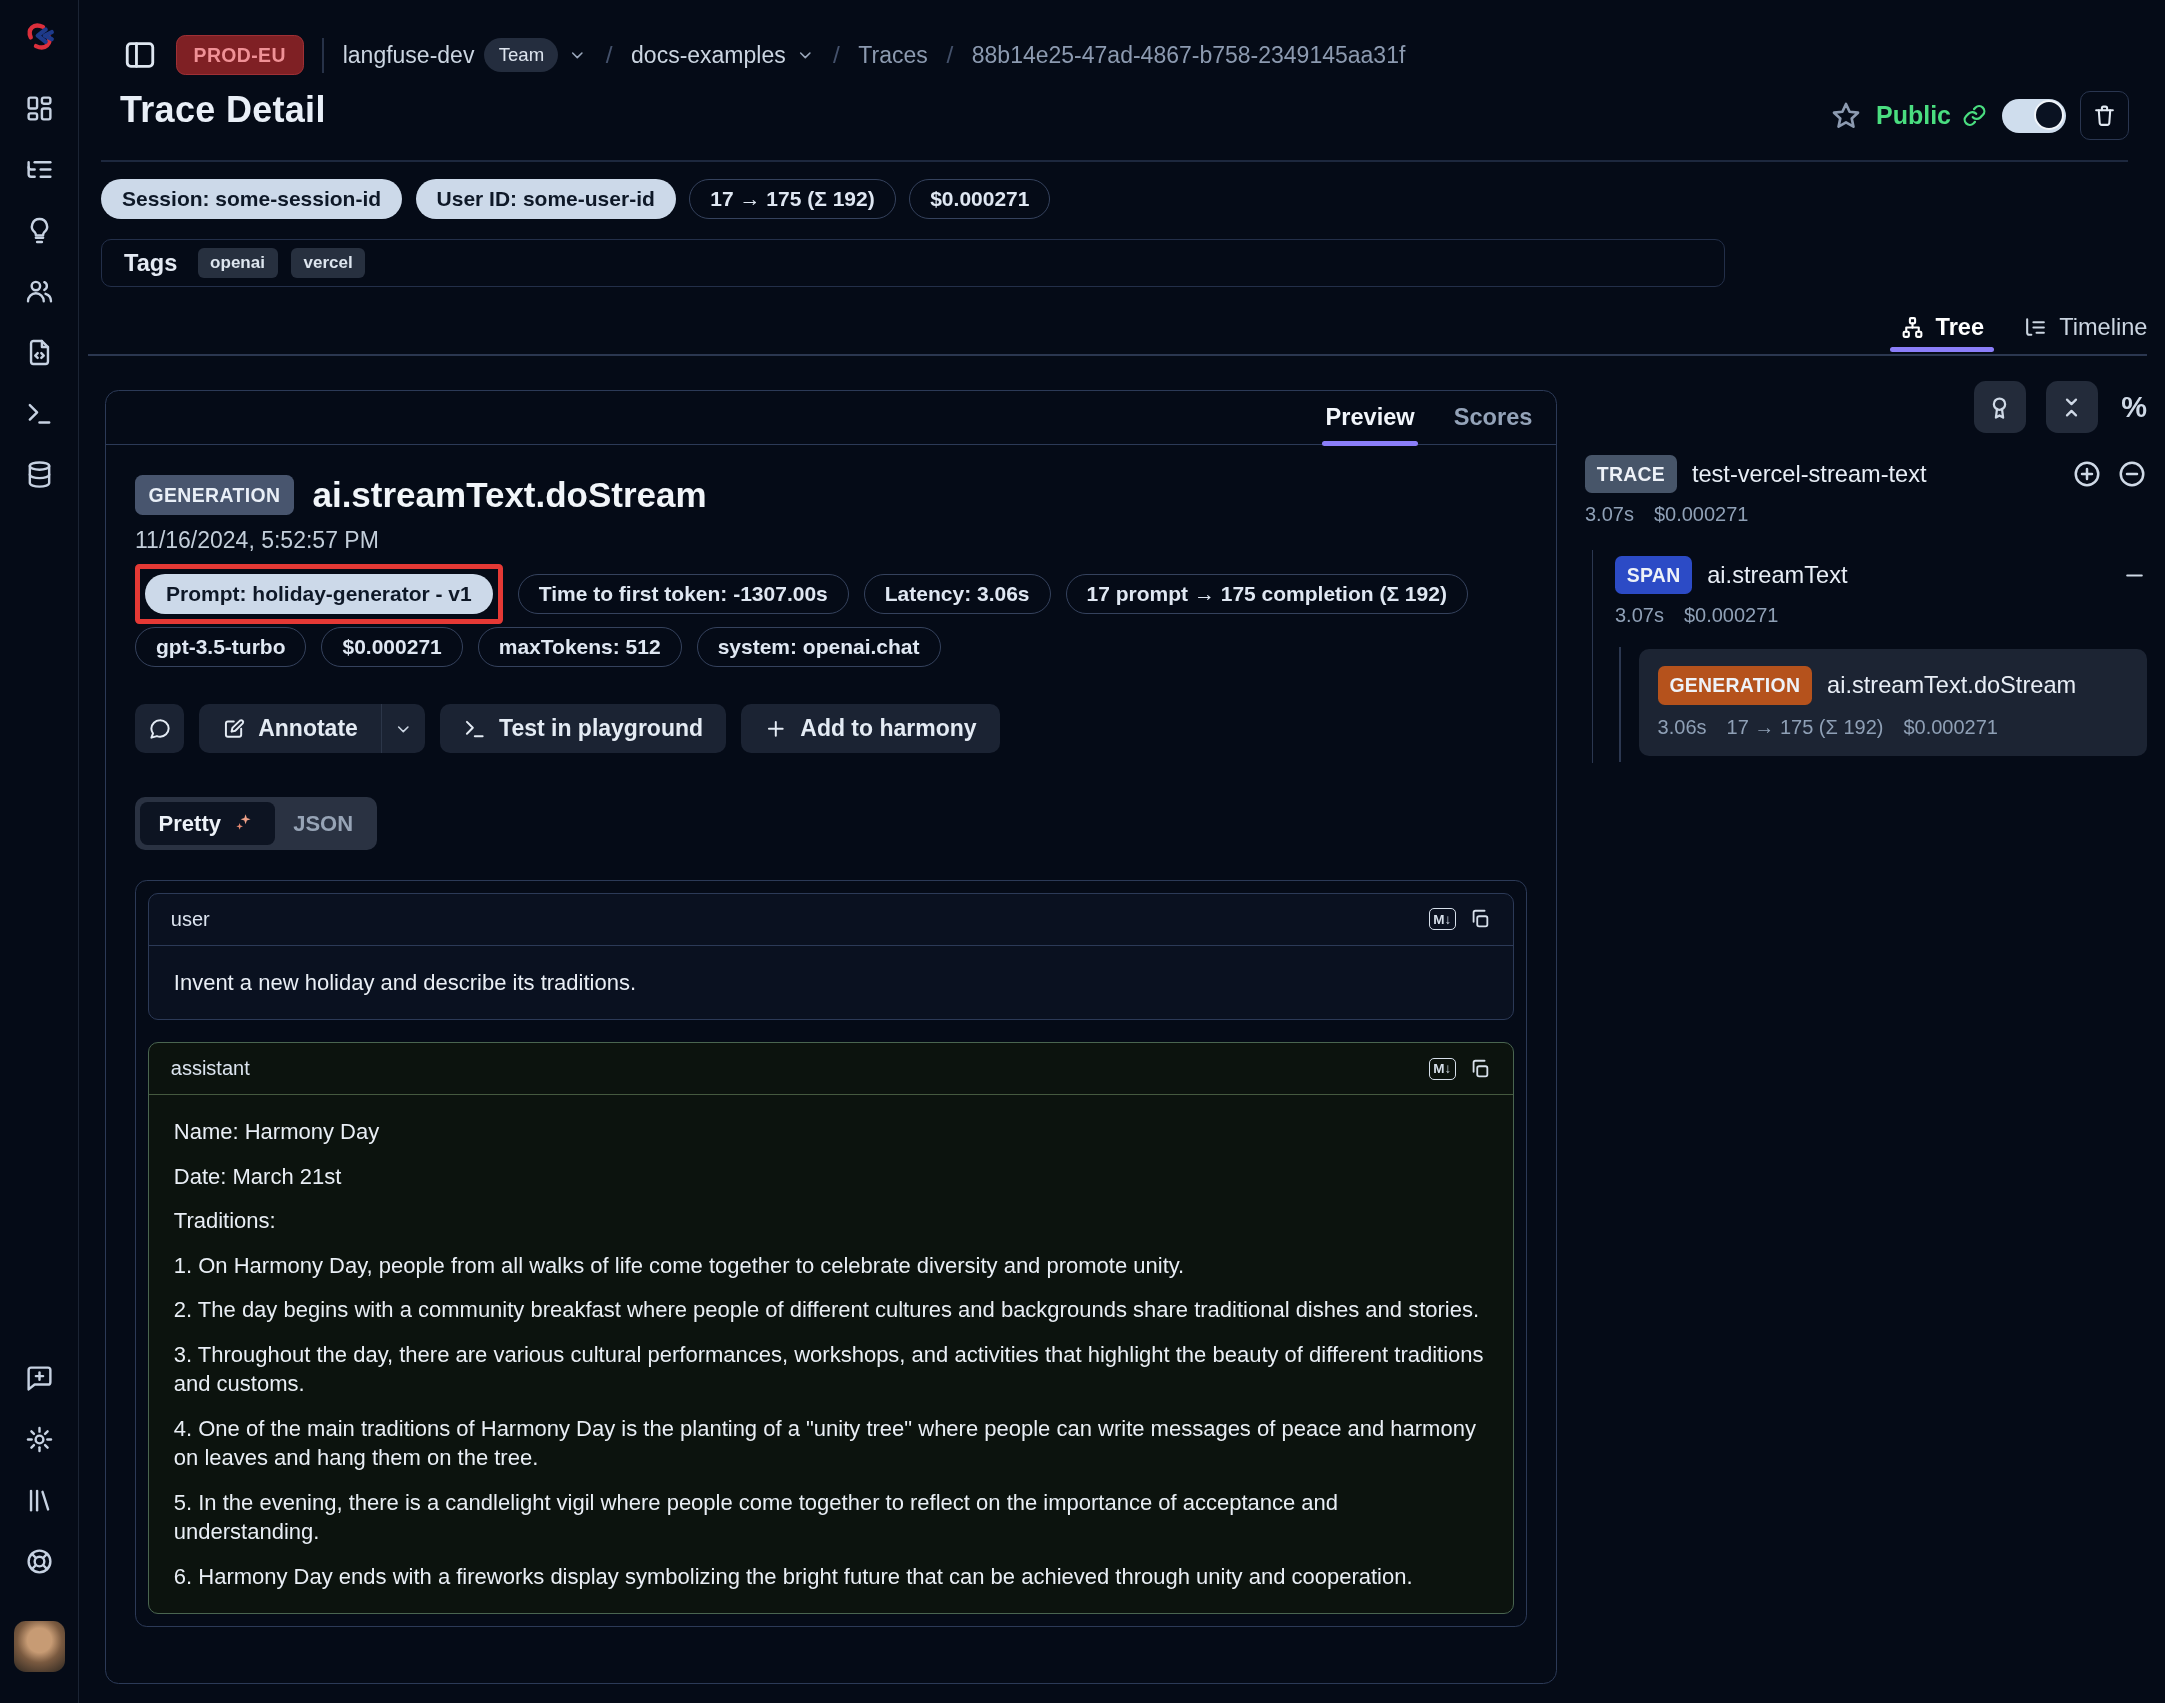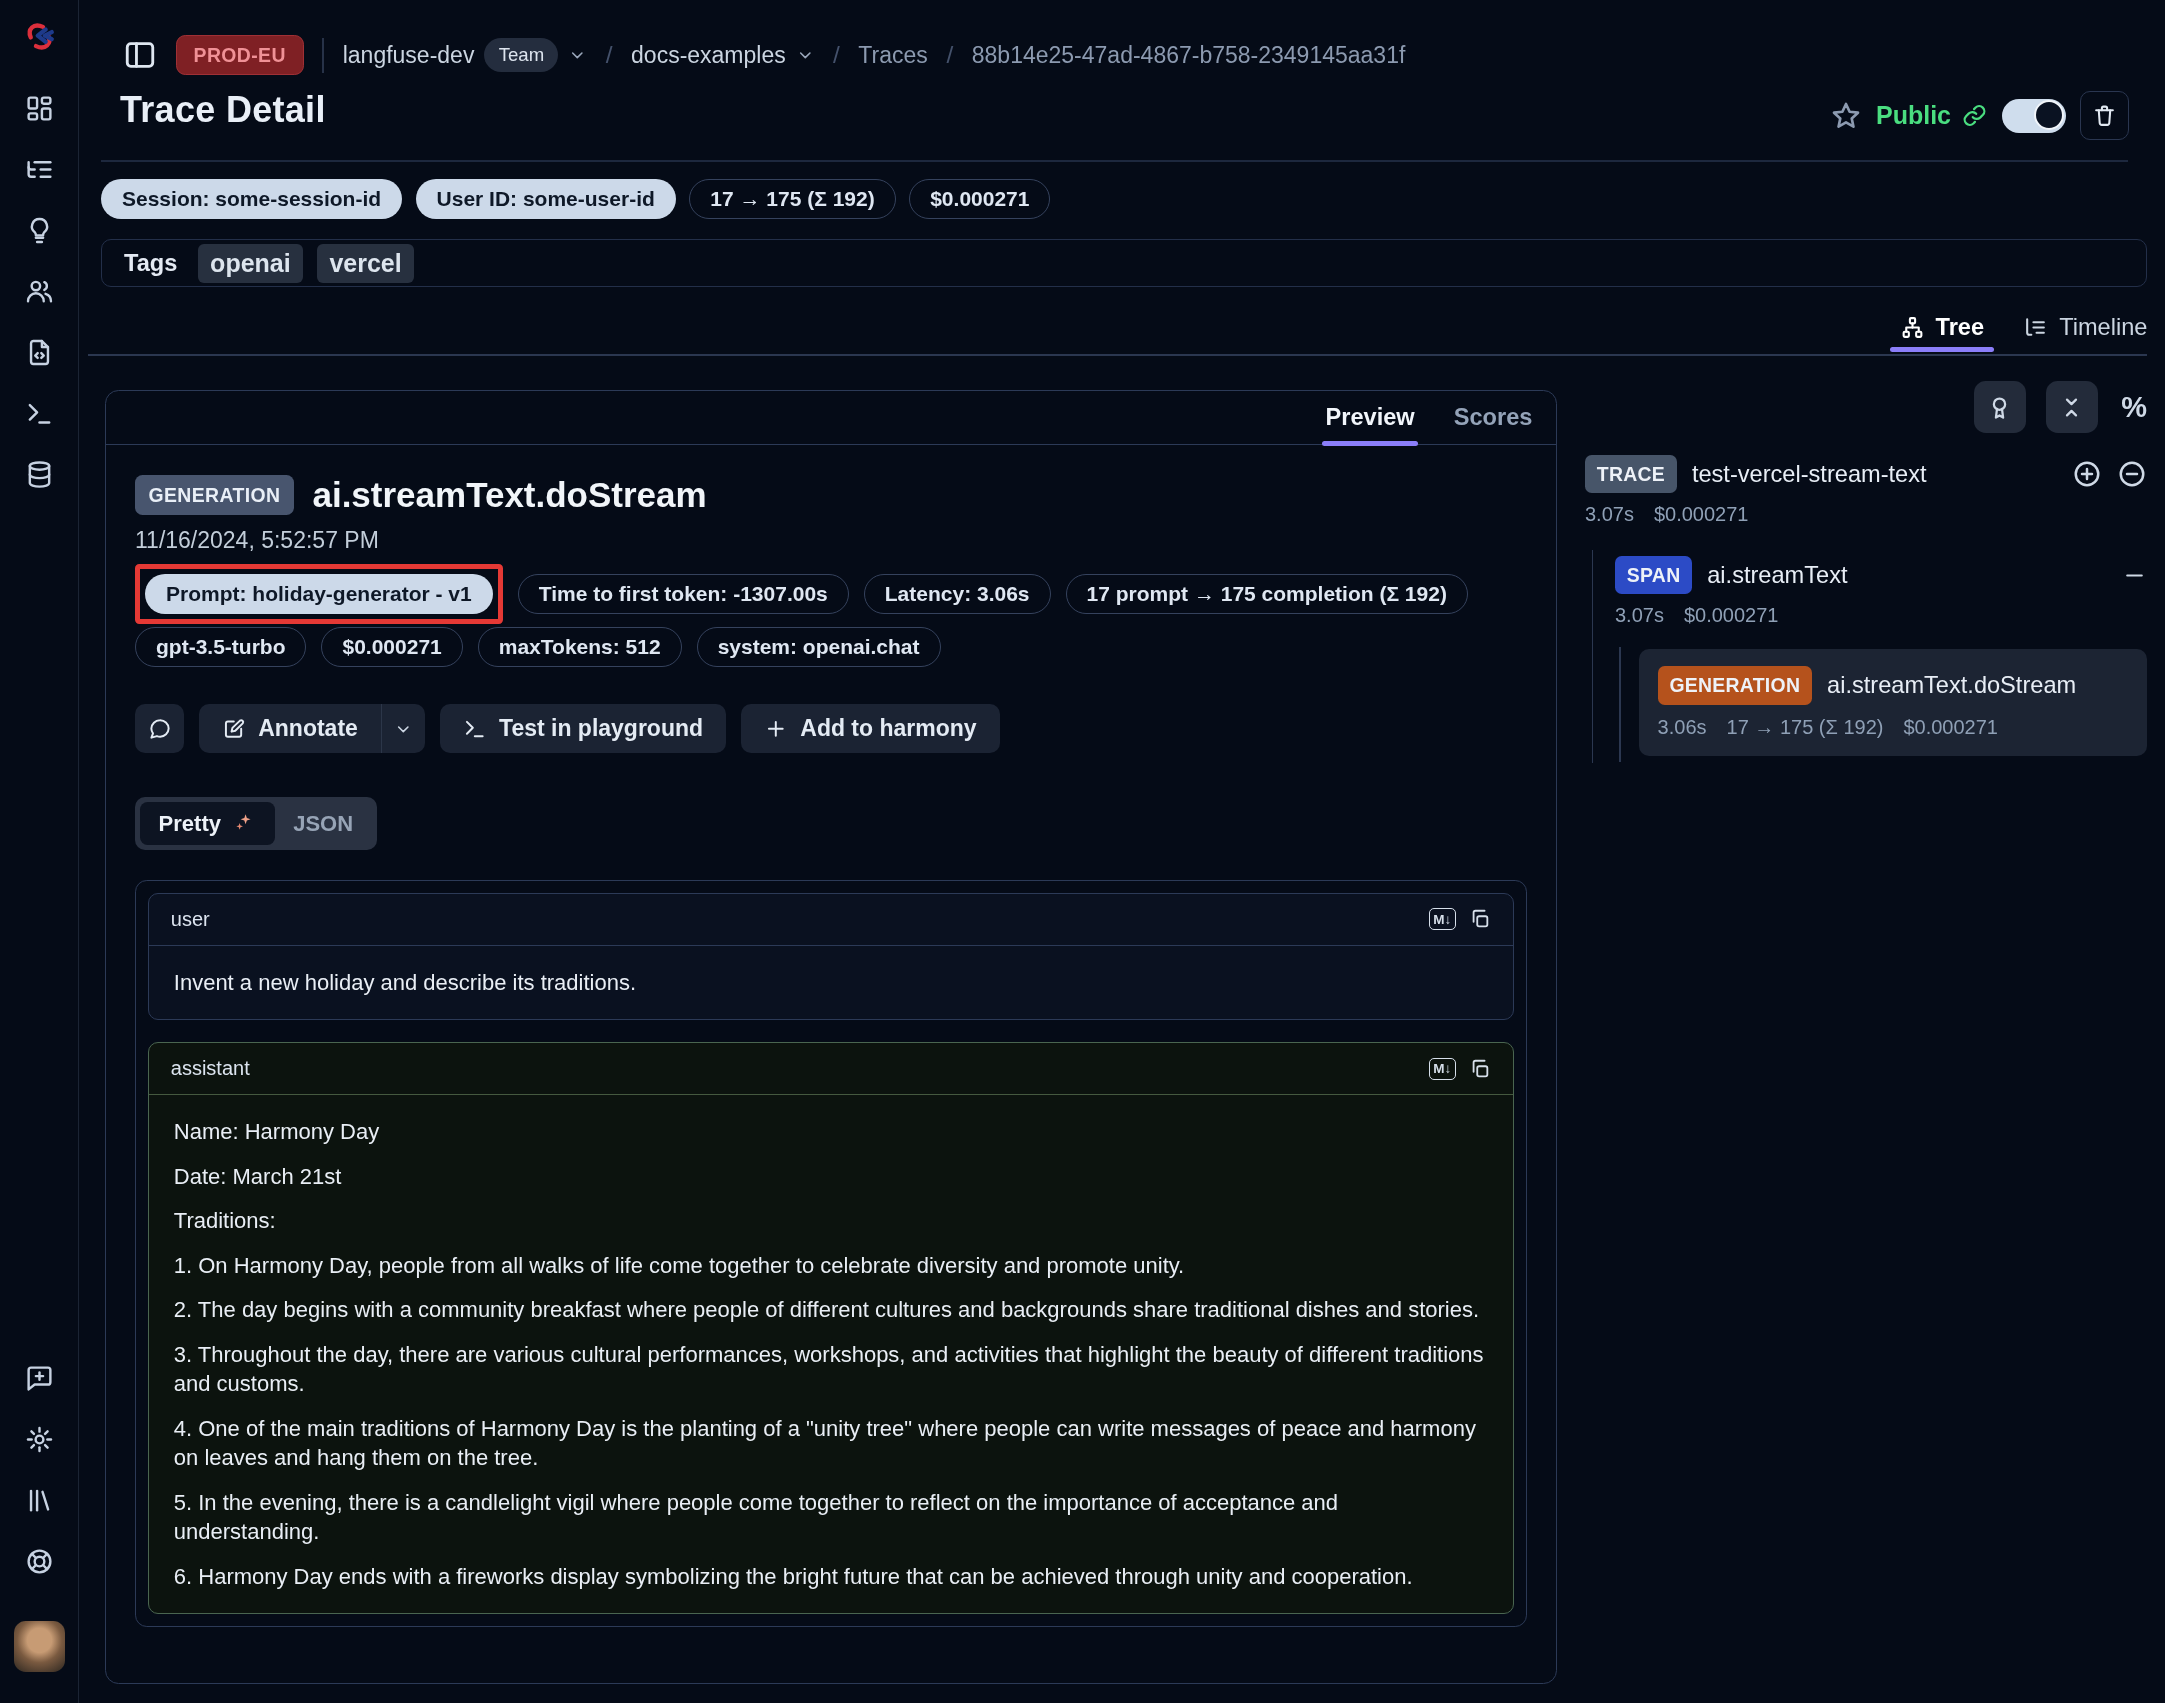--- a/index.html
+++ b/index.html
@@ -39,23 +39,23 @@
   .toggle { width:64px; height:34px; border-radius:17px; background:#cfdded; position:relative; cursor:pointer; }
   .knob { position:absolute; right:1.7px; top:1.7px; width:30px; height:30px; border-radius:50%; background:#0a1222; border:2.5px solid #f1f5fa; }
   .trashbtn { width:49px; height:49px; border:1.7px solid #2a3650; border-radius:10px; display:flex; align-items:center; justify-content:center; color:#e2e9f2; cursor:pointer; }
   .trashbtn svg { width:25px; height:25px; }
   .hdr-divider { position:absolute; left:101px; top:160px; width:2027px; height:1.7px; background:#1d283e; }
 
   
   .badge-row { position:absolute; left:101px; top:179px; display:flex; gap:13.5px; align-items:center; }
   .pill-light { background:#ccd9e9; color:#0e1827; font-weight:700; font-size:21px; height:40px; display:inline-flex; align-items:center; padding:0 21px; border-radius:20px; cursor:pointer; }
   .pill-outline { border:1.7px solid #35425d; color:#dfe7f2; font-weight:600; font-size:21px; height:40px; display:inline-flex; align-items:center; gap:8.4px; padding:0 20px; border-radius:20px; }
-  .tagsbox { position:absolute; left:101px; top:239px; width:2046px; height:48px; border:1.7px solid #232f49; border-radius:10px; display:flex; align-items:center; gap:13.5px; padding:0 22px; }
+  .tagsbox { position:absolute; left:101px; top:239px; width:1624px; height:48px; border:1.7px solid #232f49; border-radius:10px; display:flex; align-items:center; gap:13.5px; padding:0 22px; }
   .tagsbox .lbl { font-size:23.6px; font-weight:700; color:#e4eaf3; margin-right:6.7px; }
-  .tagchip { background:#27303f; color:#dde5ee; font-size:25px; font-weight:600; padding:5px 12.6px; border-radius:5.9px; cursor:pointer; }
+  .tagchip { background:#27303f; color:#dde5ee; font-size:17px; font-weight:600; padding:5px 12.6px; border-radius:5.9px; cursor:pointer; }
 
   
   .viewtabs { position:absolute; right:18.6px; top:305px; display:flex; gap:39px; align-items:center; height:44px; }
   .viewtab { display:flex; align-items:center; gap:11px; font-size:23.6px; color:#cbd5e1; cursor:pointer; position:relative; }
   .viewtab svg { width:25px; height:25px; }
   .viewtab.active { color:#ffffff; font-weight:600; }
   .viewtab.active::after { content:""; position:absolute; left:-10px; right:-10px; bottom:-11.8px; height:5px; border-radius:2.5px; background:#8b7ef9; }
   .viewtabs-border { position:absolute; left:88px; top:354px; width:2059px; height:1.7px; background:#2b3750; }
 
   

